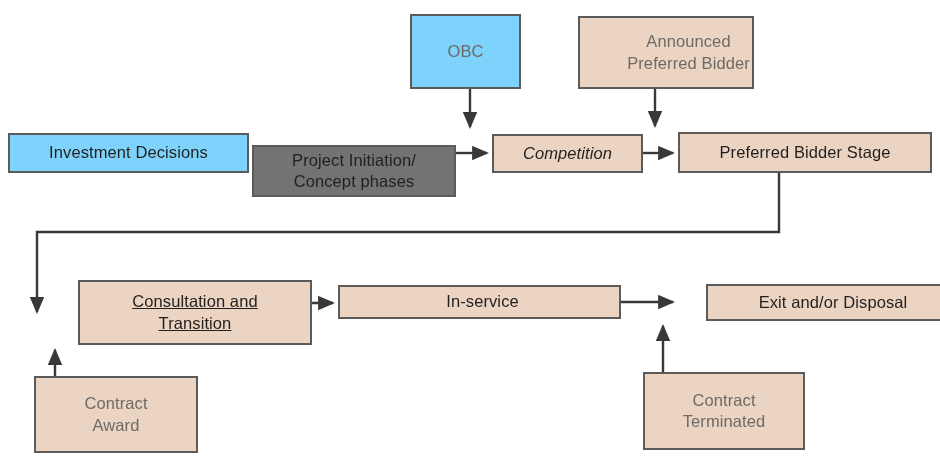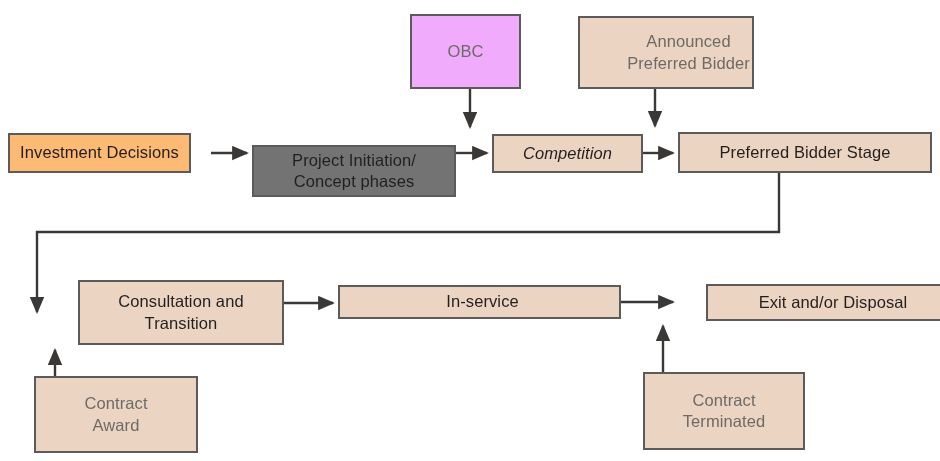--- a/index.html
+++ b/index.html
@@ -66,29 +66,29 @@
         <path d="M 655 89 L 655 126" fill="none" stroke="#3a3836" stroke-width="2.4" stroke-linecap="butt" stroke-linejoin="miter" marker-end="url(#arrowhead)"></path>
         <path d="M 779 173 L 779 232 L 37 232 L 37 312" fill="none" stroke="#3a3836" stroke-width="2.4" stroke-linecap="butt" stroke-linejoin="miter" marker-end="url(#arrowhead)"></path>
         <path d="M 284 303 L 333 303" fill="none" stroke="#3a3836" stroke-width="2.4" stroke-linecap="butt" stroke-linejoin="miter" marker-end="url(#arrowhead)"></path>
         <path d="M 621 302 L 673 302" fill="none" stroke="#3a3836" stroke-width="2.4" stroke-linecap="butt" stroke-linejoin="miter" marker-end="url(#arrowhead)"></path>
         <path d="M 55 376 L 55 350" fill="none" stroke="#3a3836" stroke-width="2.4" stroke-linecap="butt" stroke-linejoin="miter" marker-end="url(#arrowhead)"></path>
         <path d="M 663 372 L 663 326" fill="none" stroke="#3a3836" stroke-width="2.4" stroke-linecap="butt" stroke-linejoin="miter" marker-end="url(#arrowhead)"></path>
       </g>
   </svg>
 
   <div id="node-layer">
-      <div class="node event" style="left: 410px; top: 14px; width: 111px; height: 75px; background: #f0abfc; border-color: rgb(93, 91, 89); color: rgb(110, 106, 102);">OBC</div>
+      <div class="node event" style="left: 410px; top: 14px; width: 111px; height: 75px; background: #7dd3fc; border-color: rgb(93, 91, 89); color: rgb(110, 106, 102);">OBC</div>
       <div class="node event" style="left: 578px; top: 16px; width: 176px; height: 73px; background: rgb(235, 212, 194); border-color: rgb(93, 91, 89); color: rgb(110, 106, 102); padding-left: 45px;">Announced
 Preferred Bidder</div>
-      <div class="node primary" style="left: 8px; top: 133px; width: 183px; height: 40px; background: #fdba74; border-color: rgb(93, 91, 89); color: rgb(35, 31, 30);">Investment Decisions</div>
+      <div class="node primary" style="left: 8px; top: 133px; width: 241px; height: 40px; background: #7dd3fc; border-color: rgb(93, 91, 89); color: rgb(35, 31, 30);">Investment Decisions</div>
       <div class="node primary" style="left: 252px; top: 145px; width: 204px; height: 52px; background: #737373; border-color: rgb(93, 91, 89); color: rgb(35, 31, 30);">Project Initiation/
 Concept phases</div>
       <div class="node primary" style="left: 492px; top: 134px; width: 151px; height: 39px; background: rgb(235, 212, 194); border-color: rgb(93, 91, 89); color: rgb(35, 31, 30); font-style: italic;">Competition</div>
       <div class="node primary" style="left: 678px; top: 132px; width: 254px; height: 41px; background: rgb(235, 212, 194); border-color: rgb(93, 91, 89); color: rgb(35, 31, 30);">Preferred Bidder Stage</div>
-      <div class="node primary" style="left: 78px; top: 280px; width: 206px; height: 65px; background: rgb(235, 212, 194); border-color: rgb(93, 91, 89); color: rgb(35, 31, 30);">Consultation and
+      <div class="node primary" style="left: 78px; top: 280px; width: 234px; height: 65px; background: rgb(235, 212, 194); border-color: rgb(93, 91, 89); color: rgb(35, 31, 30); text-decoration: underline;">Consultation and
 Transition</div>
       <div class="node primary" style="left: 338px; top: 285px; width: 283px; height: 34px; background: rgb(235, 212, 194); border-color: rgb(93, 91, 89); color: rgb(35, 31, 30); padding-left: 6px;">In-service</div>
       <div class="node primary" style="left: 706px; top: 284px; width: 254px; height: 37px; background: rgb(235, 212, 194); border-color: rgb(93, 91, 89); color: rgb(35, 31, 30);">Exit and/or Disposal</div>
       <div class="node event" style="left: 34px; top: 376px; width: 164px; height: 77px; background: rgb(235, 212, 194); border-color: rgb(93, 91, 89); color: rgb(110, 106, 102);">Contract
 Award</div>
       <div class="node event" style="left: 643px; top: 372px; width: 162px; height: 78px; background: rgb(235, 212, 194); border-color: rgb(93, 91, 89); color: rgb(110, 106, 102);">Contract
 Terminated</div>
     </div>
 
 </div>

